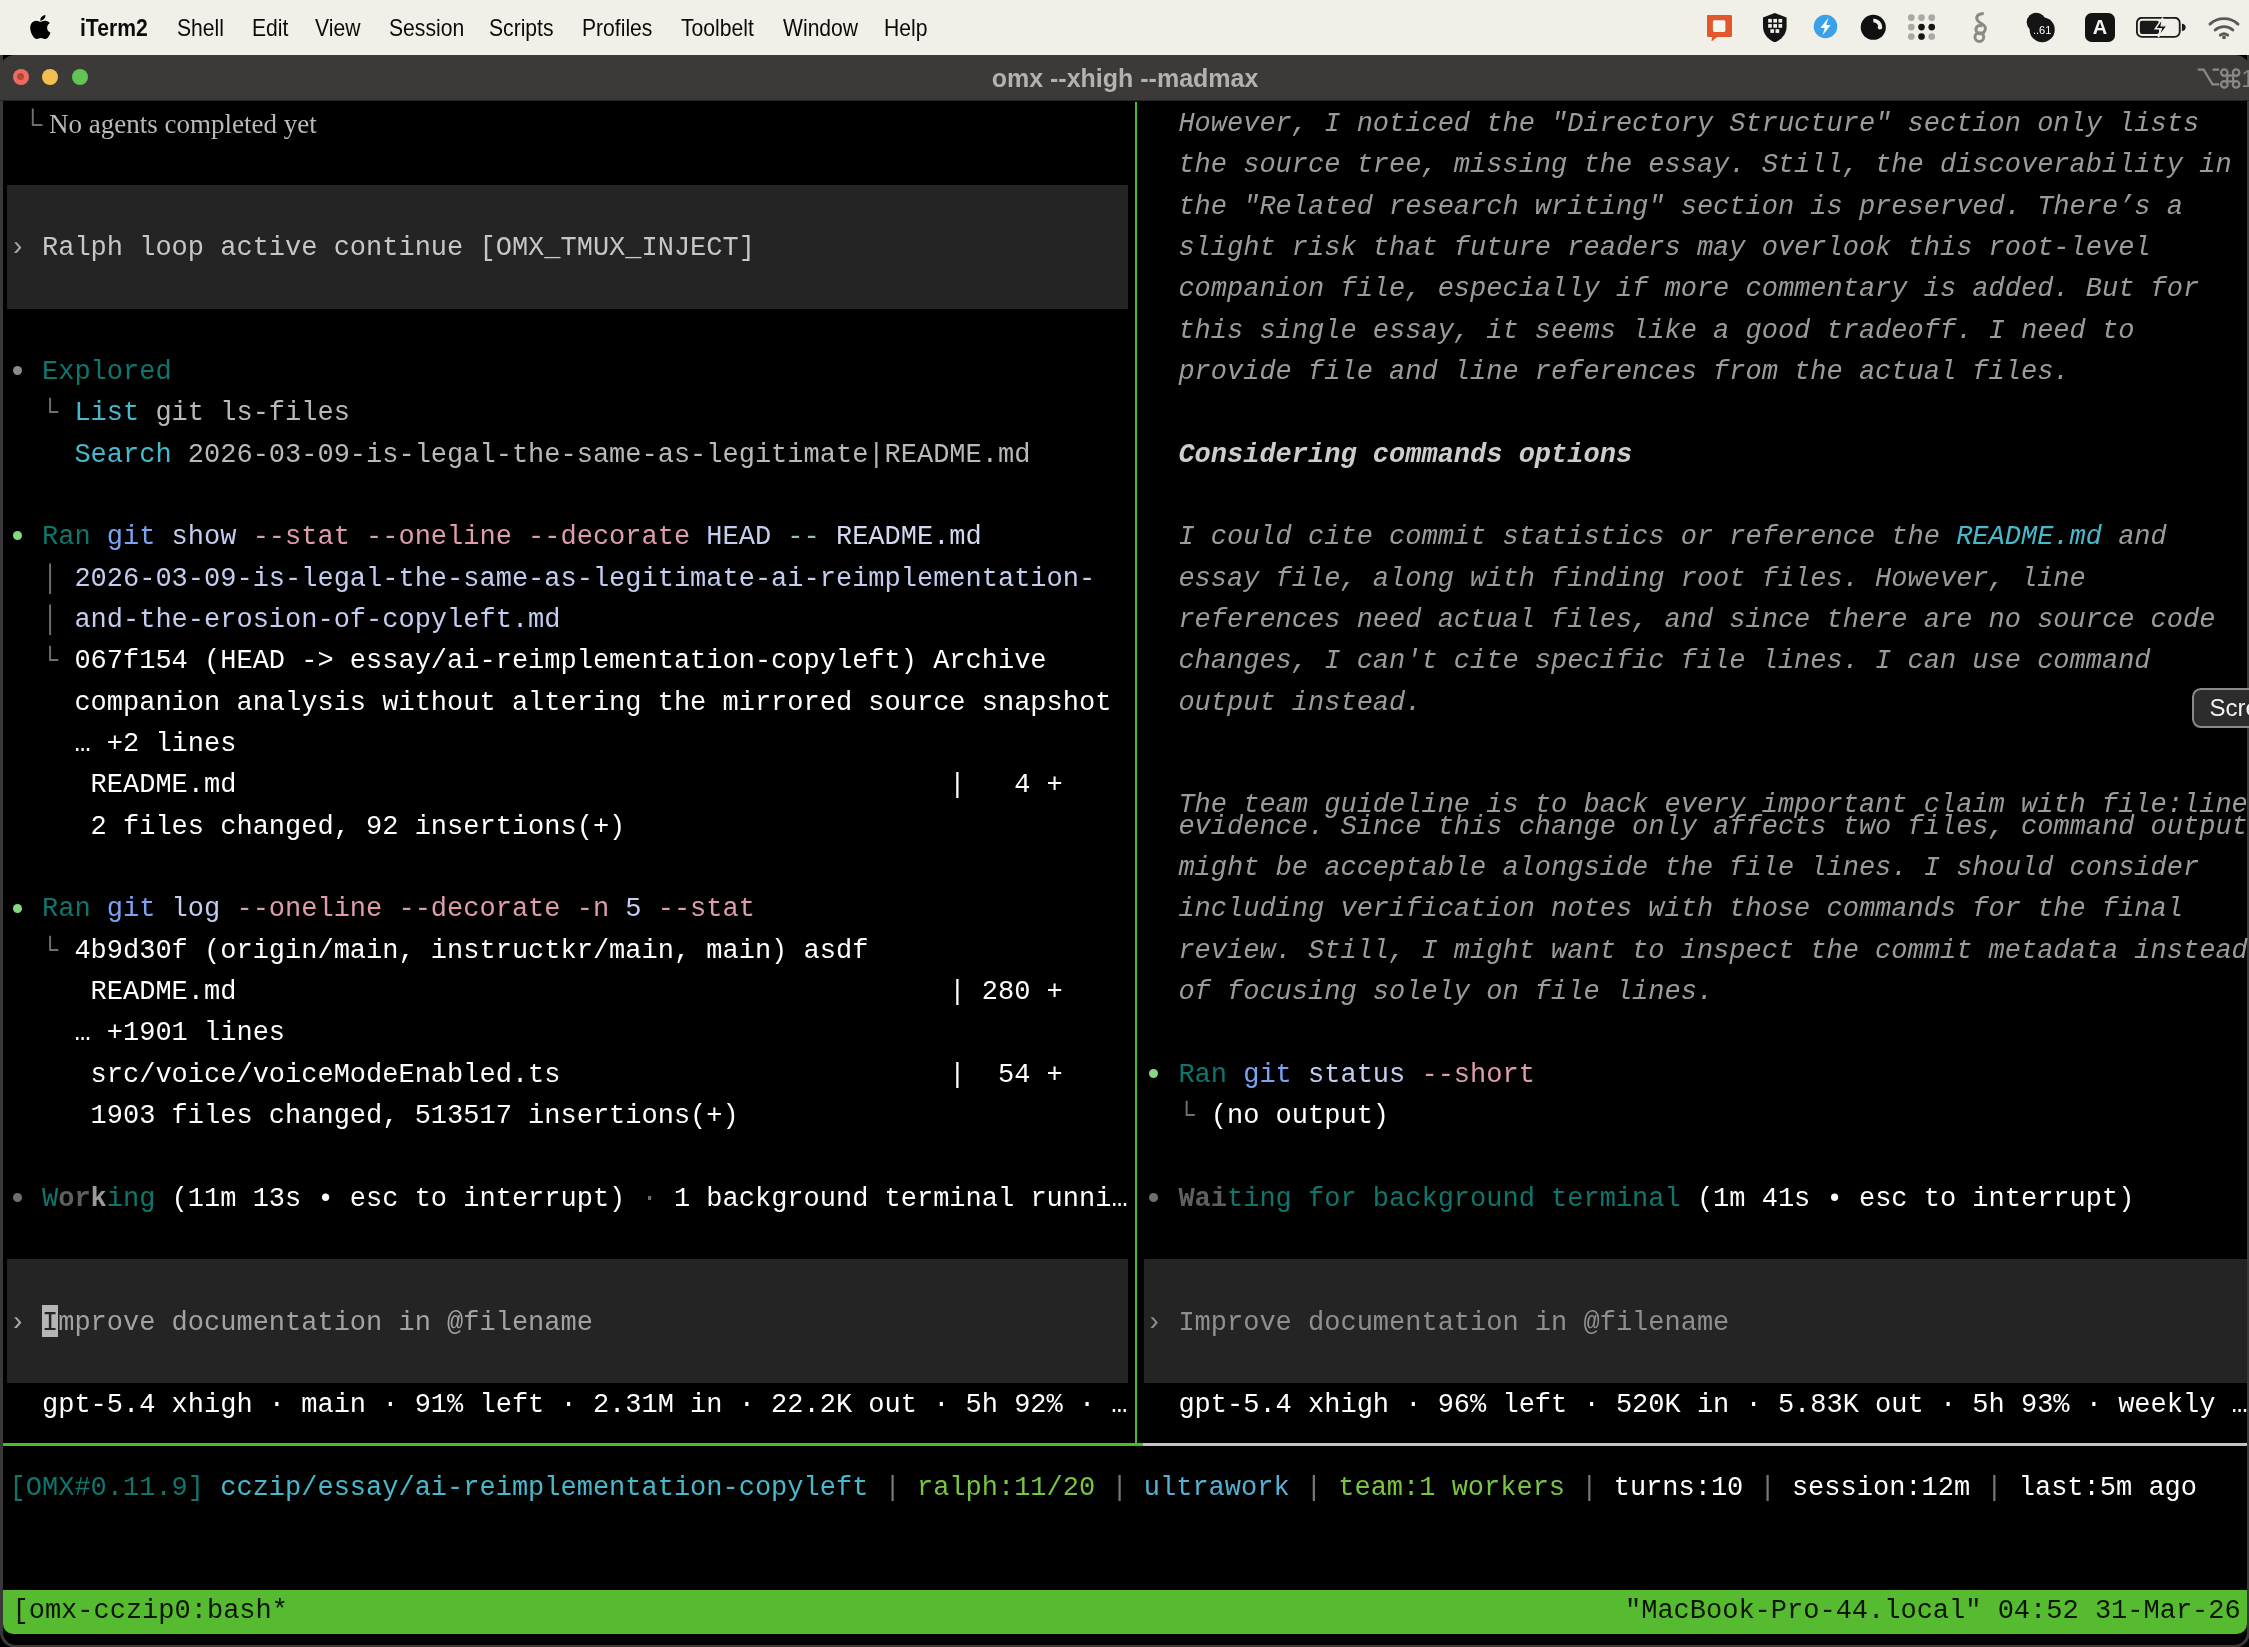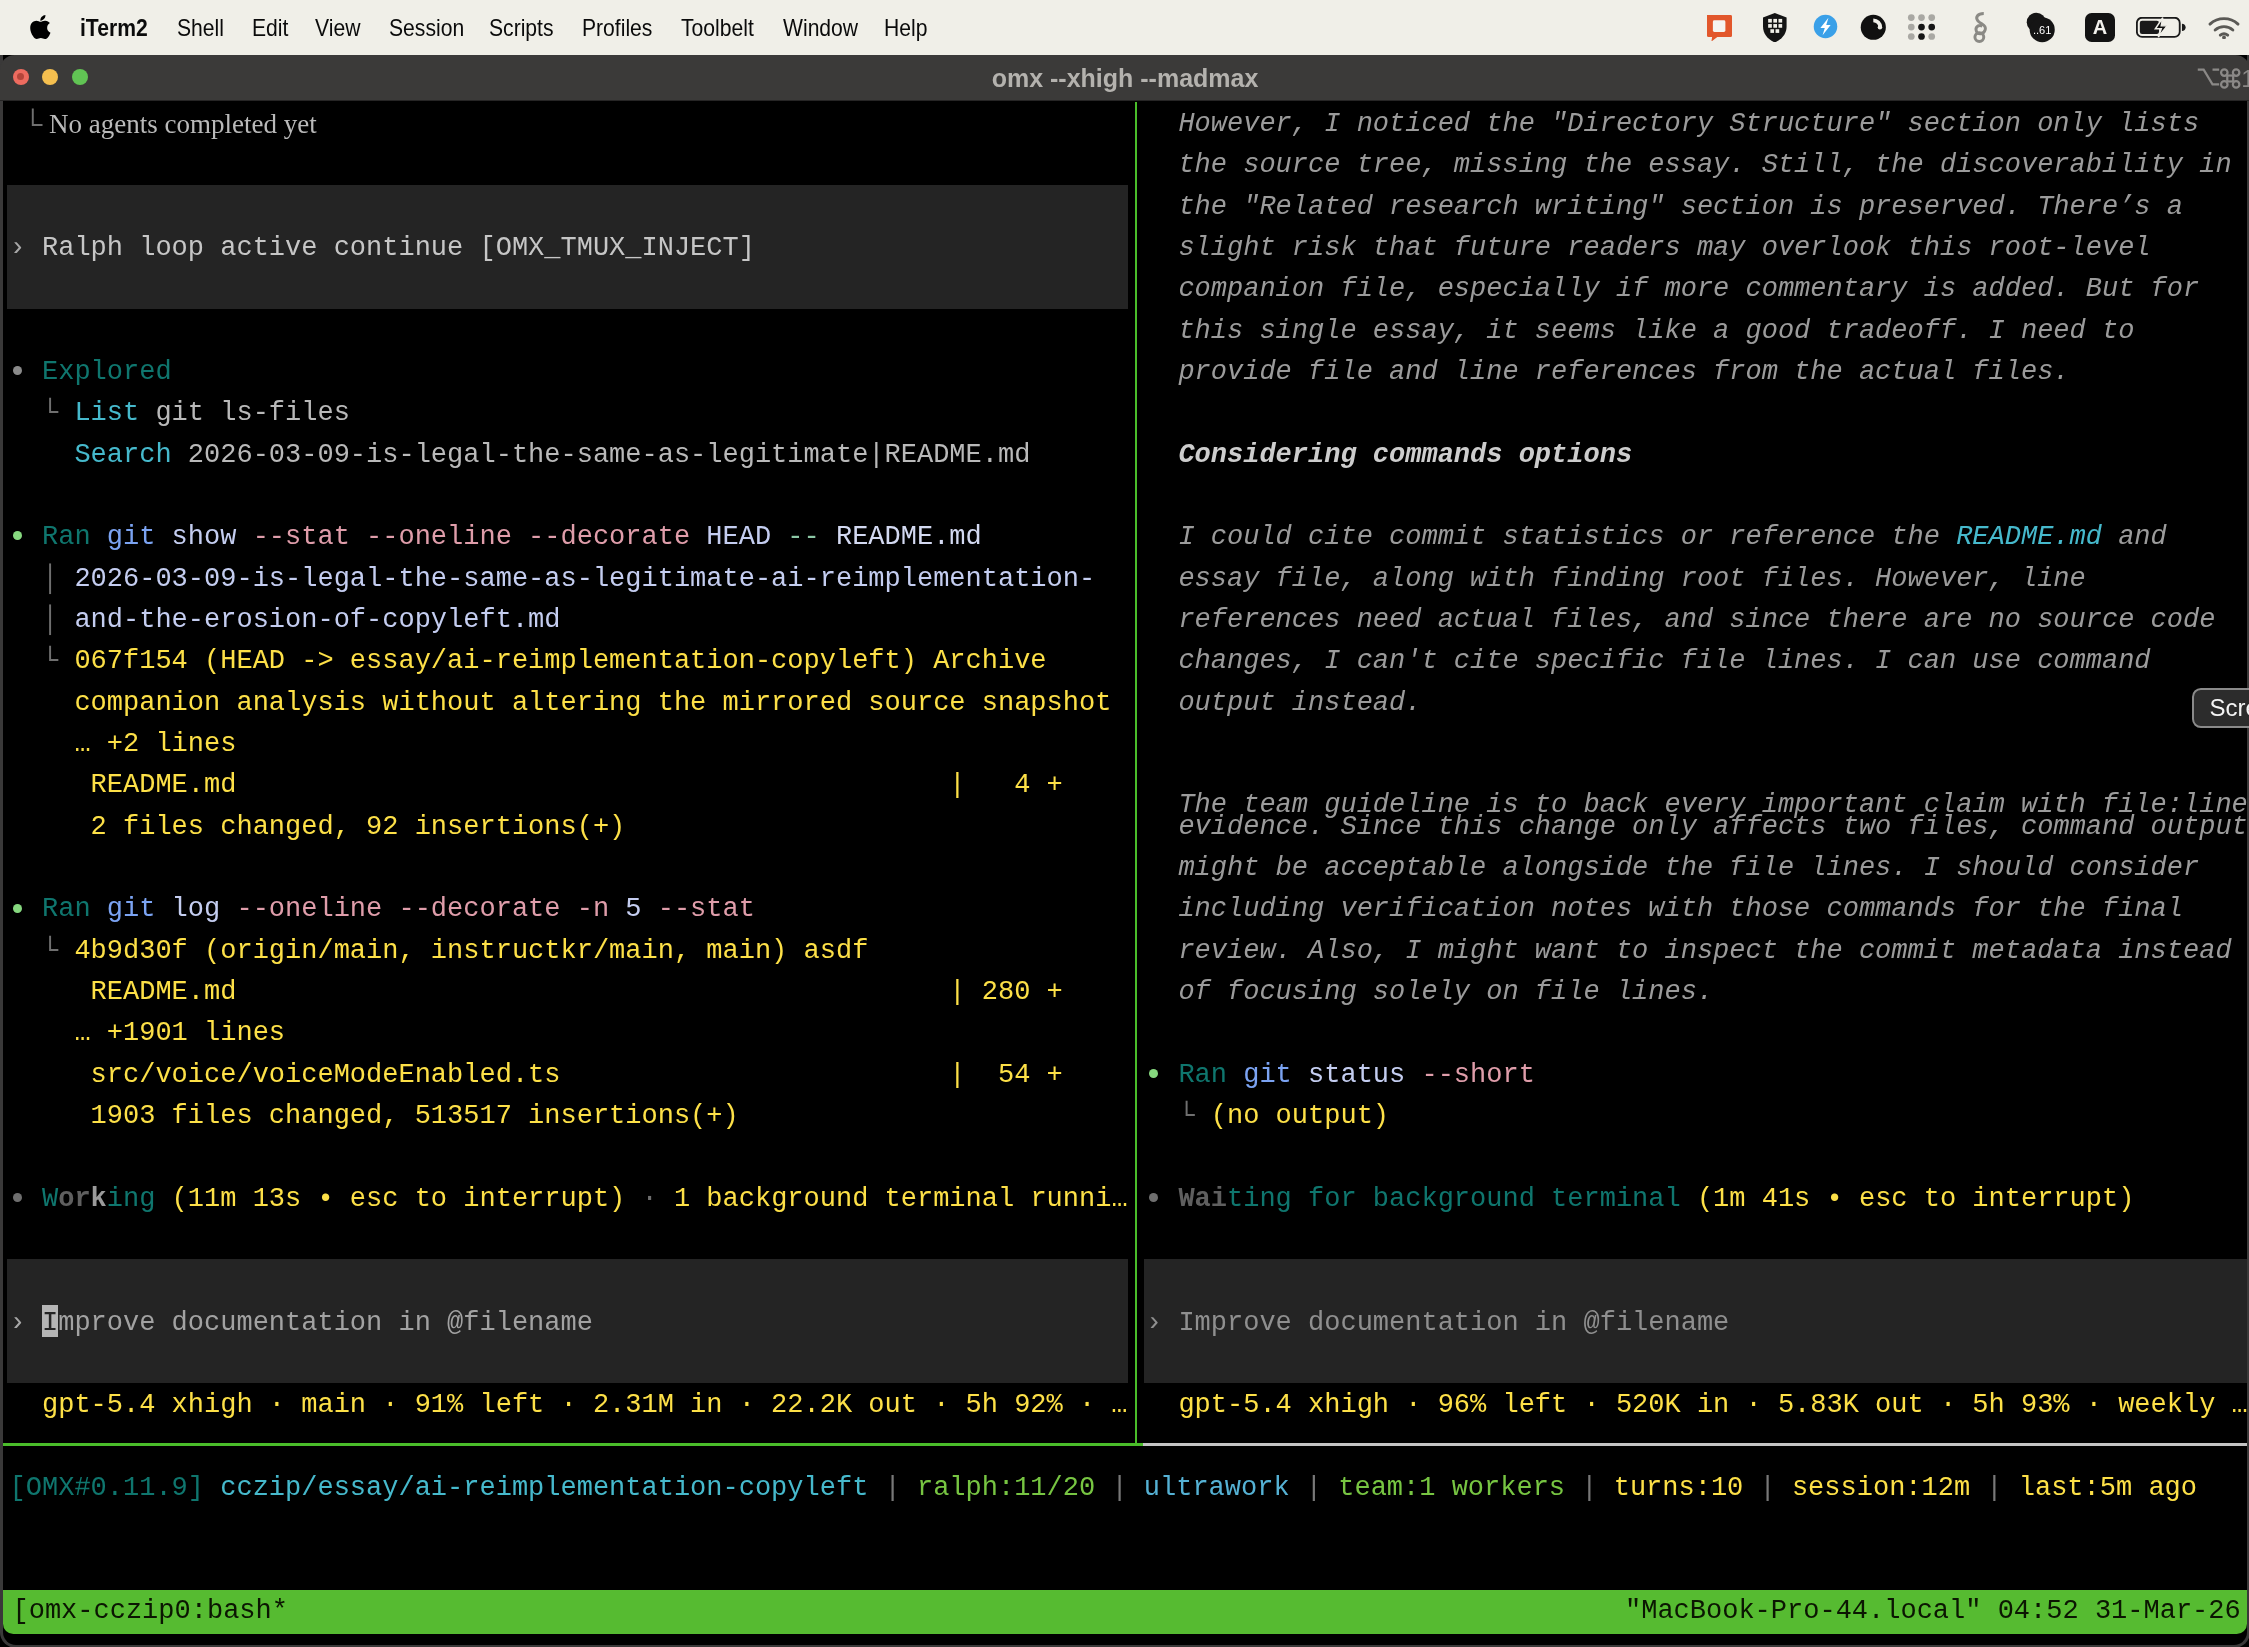--- a/index.html
+++ b/index.html
@@ -4,21 +4,21 @@
 html,body{width:2250px;height:1648px;background:#000;overflow:hidden}
 body{font-family:"Liberation Mono",monospace;position:relative}
 #menubar{position:absolute;left:0;top:0;width:2250px;height:55px;background:#f0efe8;font-family:"Liberation Sans",sans-serif}
 .mi{position:absolute;top:0;height:55px;line-height:56px;font-size:24px;color:#0b0b0b;transform:scaleX(.88);transform-origin:left center}
 #win{position:absolute;left:0;top:55px;width:2250px;height:1593px;background:#000;border:3px solid #3a3939;border-top:none;border-radius:0 0 16px 16px}
 #titlebar{position:absolute;left:0;top:55px;width:2250px;height:46px;background:#3b3a39;border-radius:14.8px 14.8px 0 0;border-bottom:0.7px solid #262525}
 .tfl{position:absolute;top:69px;width:16px;height:16px;border-radius:50%}
 #title{position:absolute;left:0;top:55px;width:2250px;height:46px;text-align:center;line-height:47px;font-family:"Liberation Sans",sans-serif;font-size:25px;font-weight:bold;color:#b4b2ae}
 .r{position:absolute;white-space:pre;font-size:27px;line-height:41px;height:41px;color:#b9b9b9;transform:translateY(2.2px)}
 .it{font-style:italic}
-.g{color:#b9b9b9}.d{color:#fde047}.t{color:#6f6f6f}.d2{color:#9b9b9b}
+.g{color:#b9b9b9}.d{color:#ffffff}.t{color:#6f6f6f}.d2{color:#9b9b9b}
 .w{color:#0f766e;font-weight:normal}.wD{color:#5f5f5f;font-weight:bold}.wM{color:#9a9a9a;font-weight:bold}
 .hb{color:#cdcdcd;font-weight:bold}
 .cy{color:#46b9cc}.cu{color:#55b1d4}.bl{color:#7ba3f2}.lv{color:#c4cdf0}.lz{color:#d3d9f1}
 .pk{color:#df9daa}.tl{color:#8cc7a5}
 .li{color:#77c542}.sep{color:#787878}
 .p{color:#a8a8a8}.p2{color:#8f8f8f}
 .bx{color:#c6c6c6}.ph{color:#a2a2a2}.ph2{color:#8f8f8f}
 .cur{color:#242424}
 .ibox{position:absolute;background:#242424}
 </style></head><body>
@@ -163,21 +163,21 @@
 <div class="r it" style="left:1146px;top:433px;">  <span class="hb">Considering commands options</span></div>
 <div class="r it" style="left:1146px;top:515px;">  <span class="d2">I could cite commit statistics or reference the </span><span class="cy">README.md</span><span class="d2"> and</span></div>
 <div class="r it" style="left:1146px;top:557px;">  <span class="d2">essay file, along with finding root files. However, line</span></div>
 <div class="r it" style="left:1146px;top:598px;">  <span class="d2">references need actual files, and since there are no source code</span></div>
 <div class="r it" style="left:1146px;top:639px;">  <span class="d2">changes, I can't cite specific file lines. I can use command</span></div>
 <div class="r it" style="left:1146px;top:681px;font-family:Liberation Mono, monospace;">  <span class="d2">output instead.</span></div>
 <div class="r it" style="left:1146px;top:763px;margin-top:20px;">  <span class="d2">The team guideline is to back every important claim with file:line</span></div>
 <div class="r it" style="left:1146px;top:805px;">  <span class="d2">evidence. Since this change only affects two files, command output</span></div>
 <div class="r it" style="left:1146px;top:846px;">  <span class="d2">might be acceptable alongside the file lines. I should consider</span></div>
 <div class="r it" style="left:1146px;top:887px;">  <span class="d2">including verification notes with those commands for the final</span></div>
-<div class="r it" style="left:1146px;top:929px;">  <span class="d2">review. Also, I might want to inspect the commit metadata instead</span></div>
+<div class="r it" style="left:1146px;top:929px;">  <span class="d2">review. Still, I might want to inspect the commit metadata instead</span></div>
 <div class="r it" style="left:1146px;top:970px;">  <span class="d2">of focusing solely on file lines.</span></div>
 <div style="position:absolute;left:1149px;top:1069px;width:8.9px;height:8.9px;border-radius:50%;background:#86d87f"></div>
 <div class="r" style="left:1146px;top:1053px;">  <span class="w">Ran</span> <span class="bl">git</span><span class="lv"> status</span><span class="pk"> --short</span></div>
 <div class="r" style="left:1146px;top:1094px;">  <span class="t">└</span> <span class="d">(no output)</span></div>
 <div style="position:absolute;left:1149px;top:1193px;width:8.9px;height:8.9px;border-radius:50%;background:#6f6f6f"></div>
 <div class="r" style="left:1146px;top:1177px;">  <span class="wD">Wai</span><span class="w">ting for background terminal</span><span class="d"> (1m 41s • esc to interrupt)</span></div>
 <div class="r" style="left:1146px;top:1301px;"><span class="p2">›</span> <span class="ph2">Improve documentation in @filename</span></div>
 <div class="r" style="left:1146px;top:1383px;">  <span class="d">gpt-5.4 xhigh · 96% left · 520K in · 5.83K out · 5h 93% · weekly …</span></div>
 <div class="r" style="left:9.6px;top:1466px;"><span class="w">[OMX#0.11.9]</span> <span class="cy">cczip/essay/ai-reimplementation-copyleft</span><span class="sep"> | </span><span class="li">ralph:11/20</span><span class="sep"> | </span><span class="cu">ultrawork</span><span class="sep"> | </span><span class="li">team:1 workers</span><span class="sep"> | </span><span class="d">turns:10</span><span class="sep"> | </span><span class="d">session:12m</span><span class="sep"> | </span><span class="d">last:5m ago</span></div>
 

